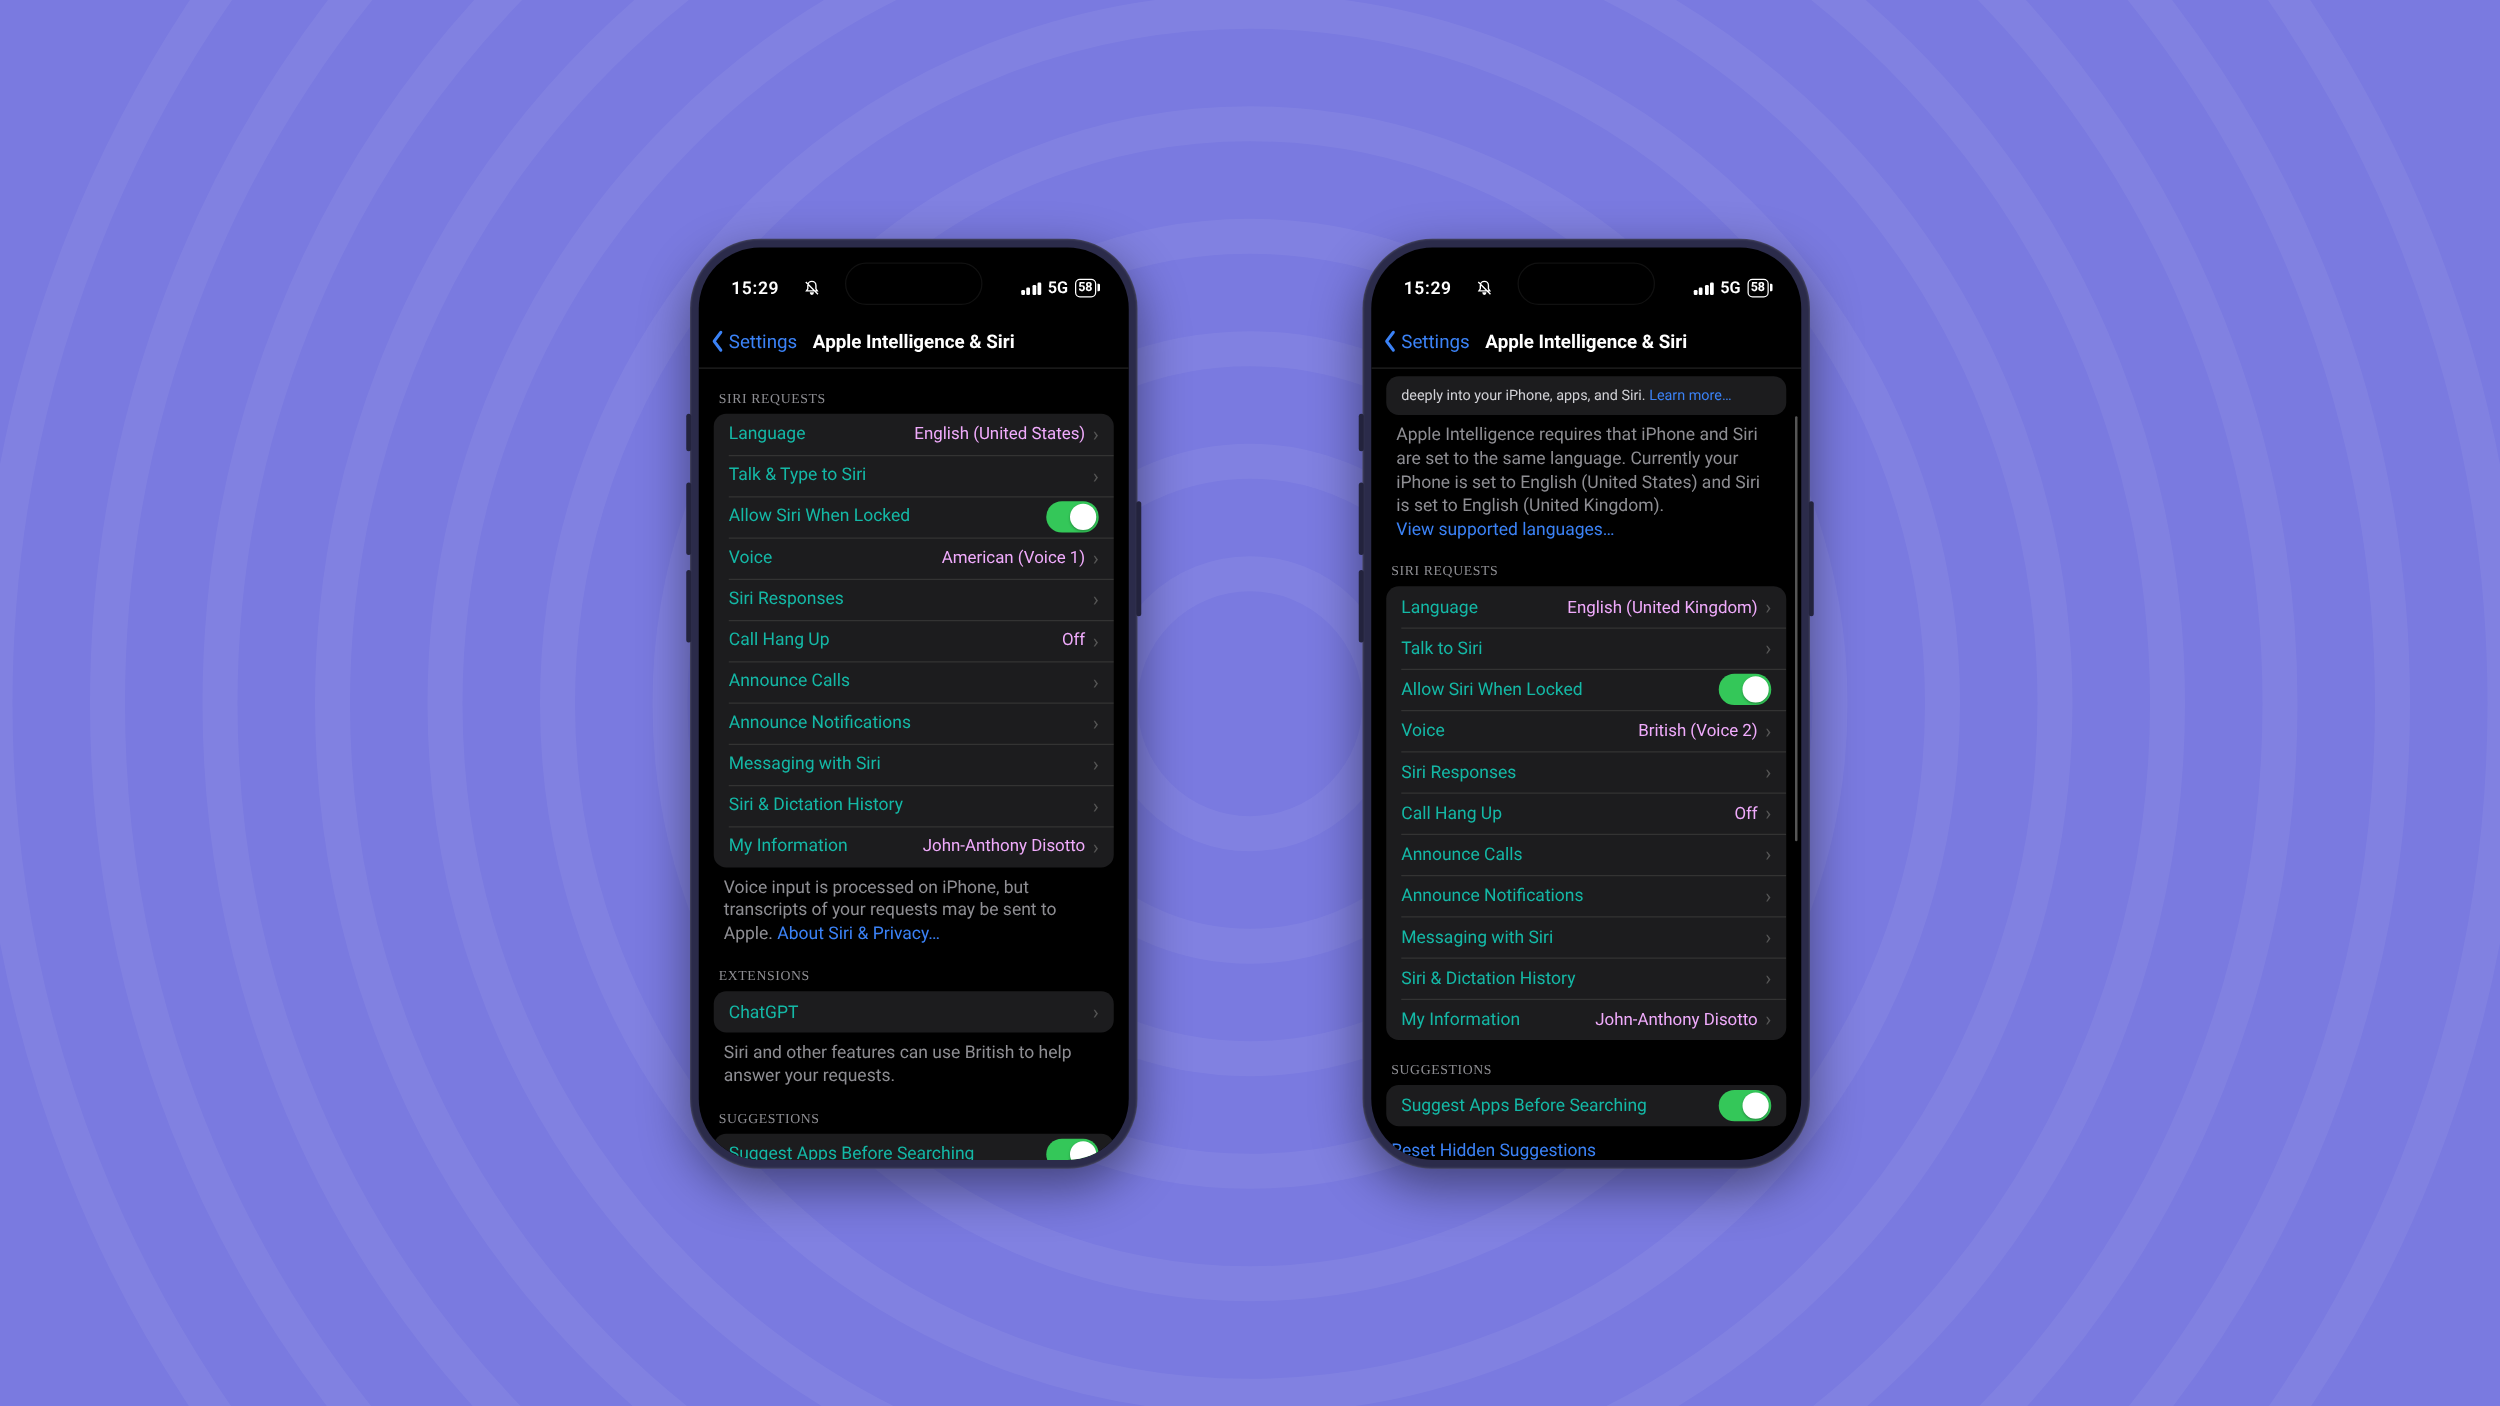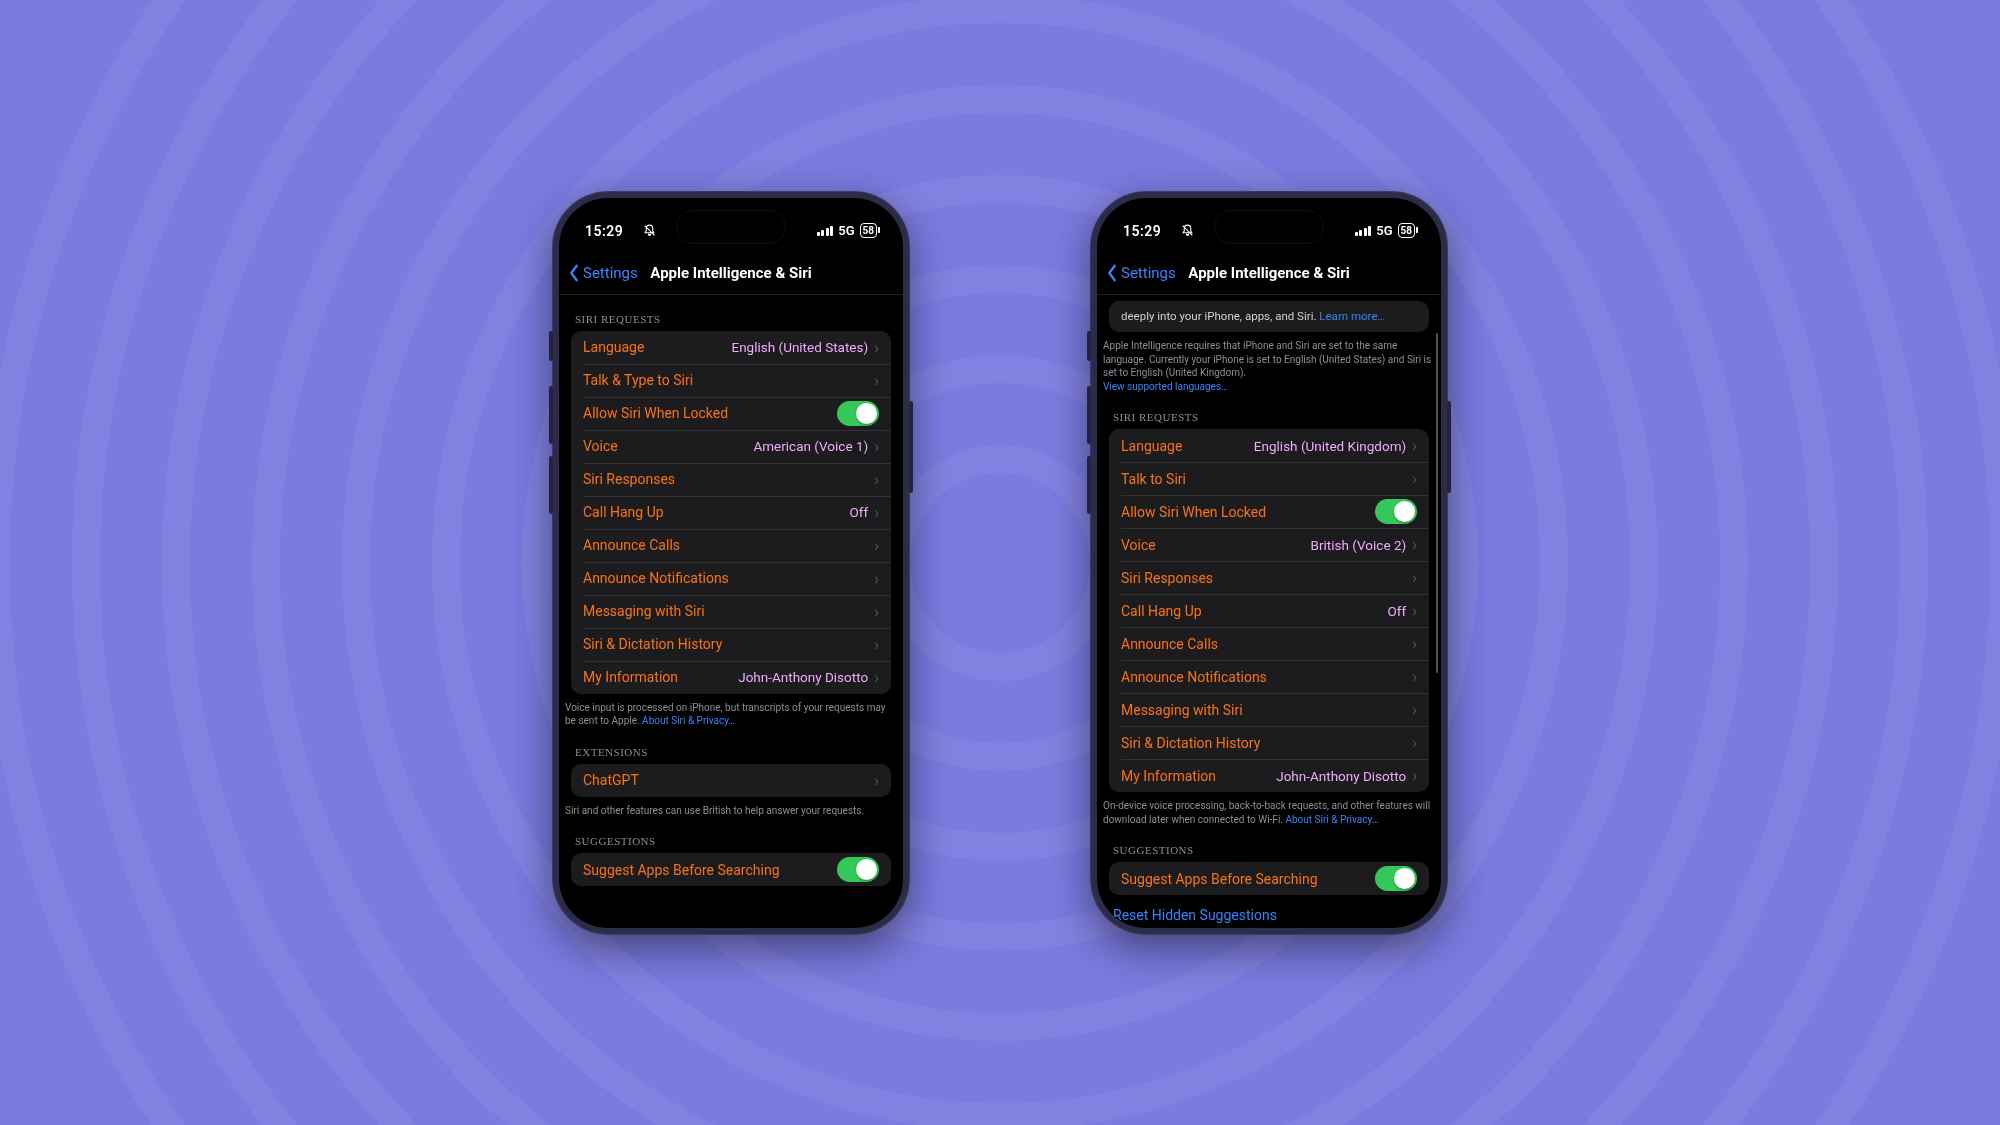--- a/index.html
+++ b/index.html
@@ -24,26 +24,26 @@
   .battcap:after{content:"";position:absolute;right:-3.5px;top:3px;width:2px;height:6px;background:#fff;border-radius:0 1px 1px 0;}
   .nav{display:flex;align-items:center;height:42px;position:relative;border-bottom:.5px solid #222;}
   .back{display:flex;align-items:center;gap:2px;color:#3b82f6;font-size:15px;padding-left:8px;}
   .back svg{width:14px;height:18px;}
   .title{position:absolute;left:0;right:0;text-align:center;font-size:15px;font-weight:700;pointer-events:none;}
   .scroll{height:calc(100% - 84px);overflow:hidden;}
   .section-header{color:#8e8e93;font-size:11px;font-weight:500;letter-spacing:.5px;text-transform:uppercase;padding:18px 16px 6px 16px;font-family:Liberation Serif, serif;}
   .group{background:#1c1c1e;margin:0 12px;border-radius:10px;overflow:hidden;}
   .row{display:flex;align-items:center;min-height:33px;padding:0 12px;position:relative;font-size:14px;}
   .row+.row:before{content:"";position:absolute;top:0;left:12px;right:0;height:.5px;background:#333;}
-  .row .label{flex:1;color:#f97316;}
+  .row .label{flex:1;color:#14b8a6;}
   .row .value{color:#f0abfc;font-size:13.5px;margin-right:6px;}
   .chev{color:#555;font-size:16px;}
   .toggle{width:42px;height:25px;border-radius:20px;background:#34c759;position:relative;flex:none;}
   .toggle:after{content:"";position:absolute;right:2px;top:2px;width:21px;height:21px;background:#fff;border-radius:50%;box-shadow:0 1px 2px rgba(0,0,0,.3);}
-  .footer{color:#8e8e93;font-size:10px;line-height:1.35;padding:7px 6px 0;}
+  .footer{color:#8e8e93;font-size:14px;line-height:1.35;padding:7px 20px 0;}
   .footer a,.link{color:#3b82f6;text-decoration:none;}
   .infobox{background:#1c1c1e;margin:0 12px;border-radius:10px;padding:8px 12px;color:#d1d1d6;font-size:11.5px;line-height:1.35;}
   .reset{color:#3b82f6;font-size:14px;padding:12px 16px;}
   .scrollbar{position:absolute;right:3px;top:135px;width:2.5px;height:340px;background:#555;border-radius:2px;}
 </style>
 </head>
 <body>
 
 <div class="bg">
   <div class="ring" style="width:180px;height:180px"></div>
@@ -253,21 +253,20 @@
           <div class="row">
               <span class="label">Siri &amp; Dictation History</span>
               <span class="chev">›</span>
             </div>
           <div class="row">
               <span class="label">My Information</span>
               <span class="value">John-Anthony Disotto</span>
               <span class="chev">›</span>
             </div>
         </div>
-        <div class="footer"><span>On-device voice processing, back-to-back requests, and other features will download later when connected to Wi-Fi. </span><a class="link">About Siri &amp; Privacy…</a></div>
 
         <div class="section-header">SUGGESTIONS</div>
         <div class="group">
           <div class="row">
               <span class="label">Suggest Apps Before Searching</span>
               <span class="toggle"></span>
             </div>
         </div>
         <div class="reset">Reset Hidden Suggestions</div>
       </div>

